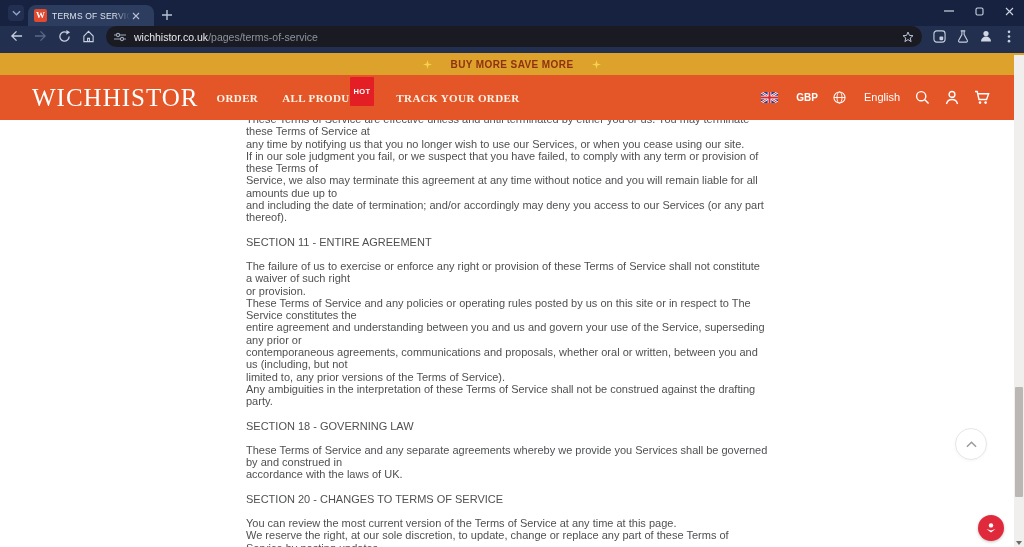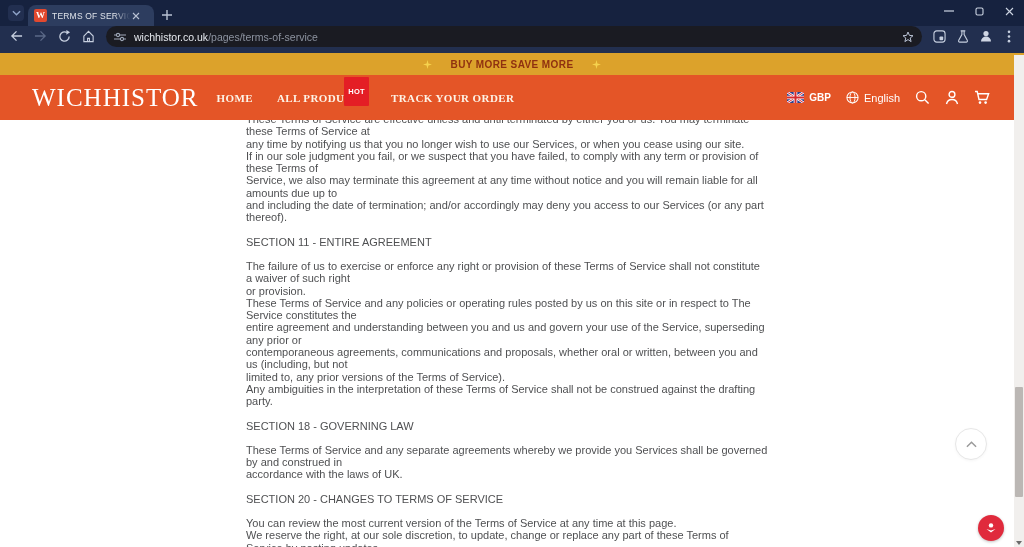--- a/index.html
+++ b/index.html
@@ -35,21 +35,21 @@
   .promo { position:absolute; top:53px; left:0; right:0; height:22px; background:#dca22b; display:flex; align-items:center; justify-content:center; gap:19px; }
   .promo-text { color:#8f3110; font-size:10px; font-weight:bold; letter-spacing:.4px; }
 
   
   .site-header { position:absolute; top:75px; left:0; right:0; height:45px; background:#e45527; display:flex; align-items:center; }
   .logo { font-family:"Liberation Serif", serif; font-size:25px; color:#fff; letter-spacing:1px; margin-left:32px; flex:none; }
   .main-nav { display:flex; align-items:center; margin-left:18px; gap:24px; }
   .nav-item { position:relative; color:#fdf3e7; font-family:"Liberation Serif", serif; font-weight:bold; font-size:11px; letter-spacing:.4px; white-space:nowrap; }
   .hot-badge { position:absolute; top:-15px; right:-2px; background:#e41e25; color:#fff; font-family:"Liberation Sans", sans-serif; font-size:7.5px; font-weight:bold; padding:10px 4px; border-radius:1px; letter-spacing:.3px; }
   .header-right { margin-left:auto; margin-right:34px; display:flex; align-items:center; gap:15px; color:#fff; }
-  .hr-group { display:flex; align-items:flex-end; gap:5px; }
+  .hr-group { display:flex; align-items:flex-start; gap:18px; }
   .hr-label { font-size:10px; font-weight:bold; color:#fff; }
   .hr-label.lang { font-weight:normal; font-size:11px; }
   .hicon { display:flex; color:#fff; }
 
   
   .page { position:absolute; top:120px; left:0; right:0; bottom:0; background:#fff; overflow:hidden; }
   .tos { position:absolute; top:-7px; left:246px; width:522px; color:#4f5052; font-size:11px; line-height:12.3px; }
   .tos p, .tos h2 { font-size:11px; font-weight:normal; white-space:pre-line; margin:0 0 12px 0; }
 
   
@@ -176,21 +176,21 @@
       </svg>
     <span class="promo-text">BUY MORE SAVE MORE</span>
     <svg width="9" height="9" viewBox="0 0 10 10">
         <path d="M5 0 L6 4 L10 5 L6 6 L5 10 L4 6 L0 5 L4 4 Z" fill="#f6d24d"></path>
       </svg>
   </div>
 
   <div class="site-header">
     <div class="logo">WICHHISTOR</div>
     <div class="main-nav">
-      <div class="nav-item"><span>HOME</span></div>
+      <div class="nav-item"><span>ORDER</span></div>
       <div class="nav-item">
         <span class="hot-badge">HOT</span>
         <span>ALL PRODUCTS</span>
       </div>
       <div class="nav-item"><span>TRACK YOUR ORDER</span></div>
     </div>
     <div class="header-right">
       <div class="hr-group">
         <svg width="17" height="11" viewBox="0 0 17 11">
           <rect width="17" height="11" fill="#2b3f8e"></rect>

